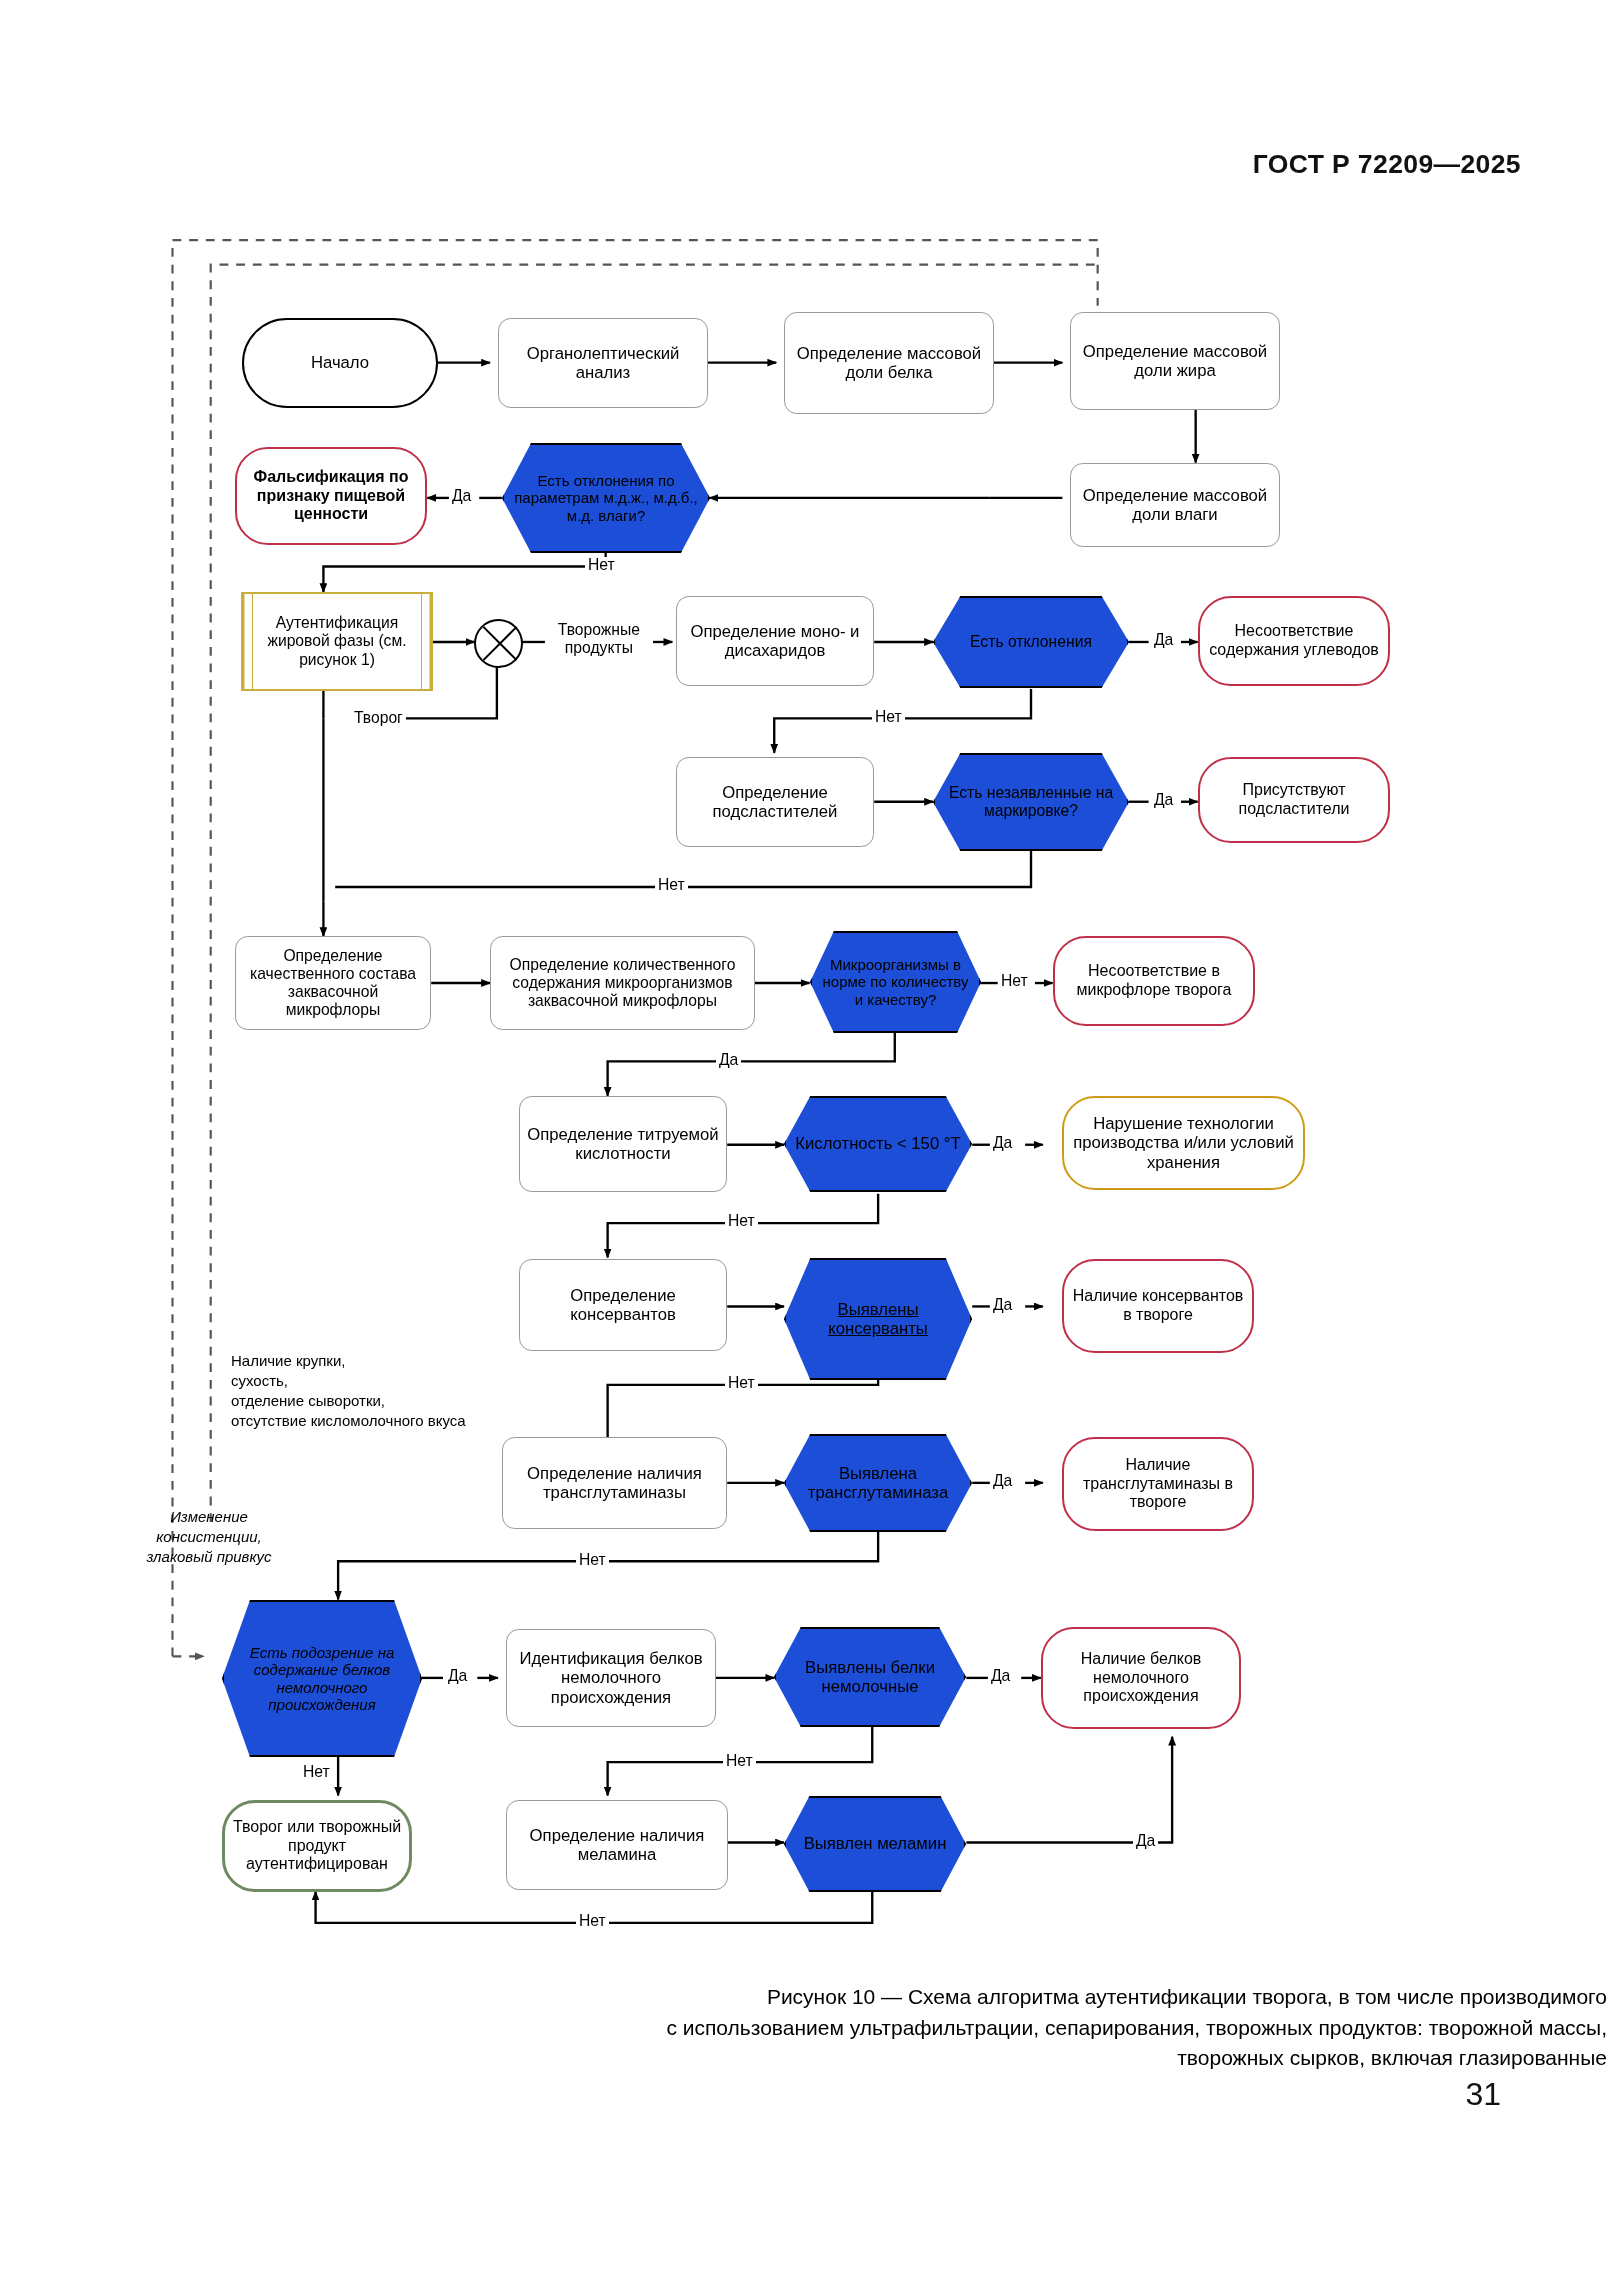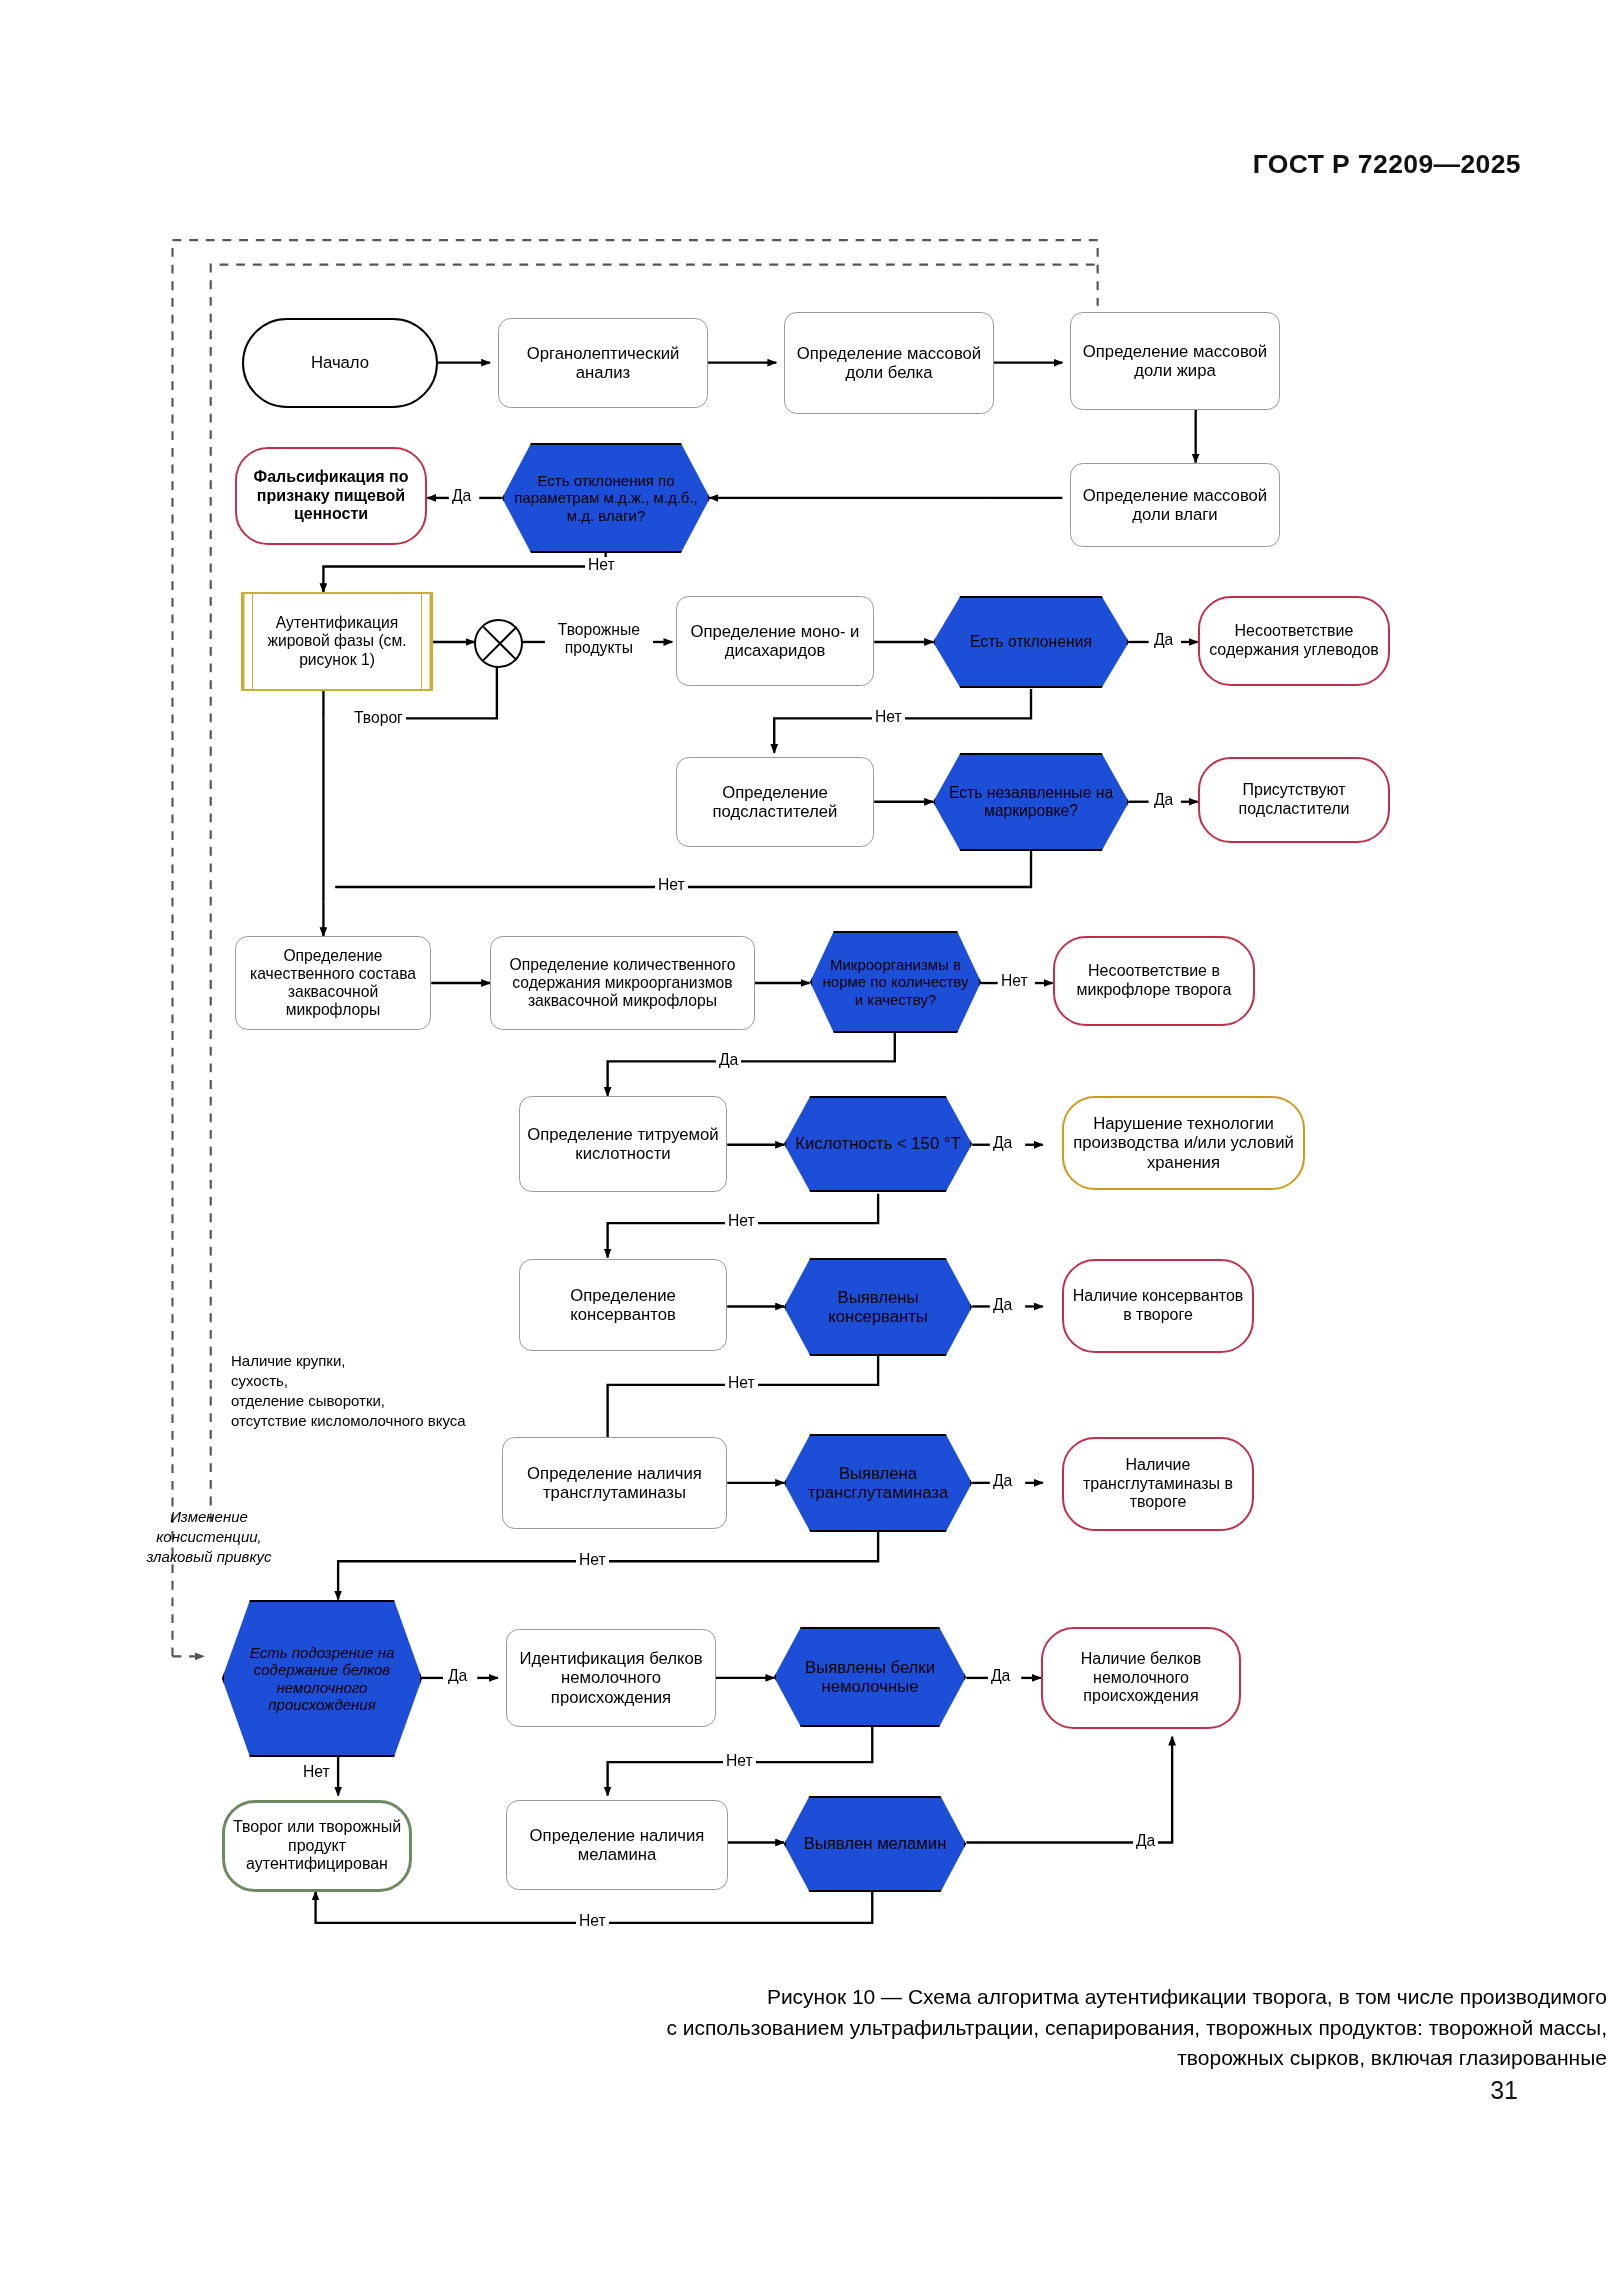--- a/index.html
+++ b/index.html
@@ -6,21 +6,21 @@
   body{
     width:1621px;height:2293px;position:relative;
     font-family:"Liberation Sans","DejaVu Sans",sans-serif;
     color:#111;overflow:hidden;
   }
   #doc-header{
     position:absolute;right:100px;top:149px;
     font-size:26.5px;font-weight:bold;letter-spacing:0.4px;white-space:nowrap;
   }
   #page-number{
-    position:absolute;right:103px;top:2076px;font-size:25px;
+    position:absolute;right:120px;top:2076px;font-size:32px;
   }
 
   
   #diagram{position:absolute;left:0;top:0;width:1621px;height:1970px;}
   #wires{position:absolute;left:0;top:0;width:1621px;height:1970px;}
 
   
   .node{
     position:absolute;box-sizing:border-box;
     display:flex;align-items:center;justify-content:center;
@@ -271,21 +271,21 @@
   </div>
 
   <div class="node res-amber" style="left:1062px;top:1096px;width:243px;height:94px;font-size:16.7px;">
     <span>Нарушение технологии производства и/или условий хранения</span>
   </div>
 
   <div class="node proc" style="left:519px;top:1259px;width:208px;height:92px;">
     <span>Определение консервантов</span>
   </div>
 
-  <div class="node dec" style="left:784px;top:1258px;width:188px;height:98px;">
+  <div class="node dec" style="left:784px;top:1258px;width:188px;height:122px;text-decoration:underline;">
     <span>Выявлены консерванты</span>
   </div>
 
   <div class="node res-red" style="left:1062px;top:1259px;width:192px;height:94px;font-size:16px;">
     <span>Наличие консервантов в твороге</span>
   </div>
 
   <div class="node proc" style="left:502px;top:1437px;width:225px;height:92px;">
     <span>Определение наличия трансглутаминазы</span>
   </div>

